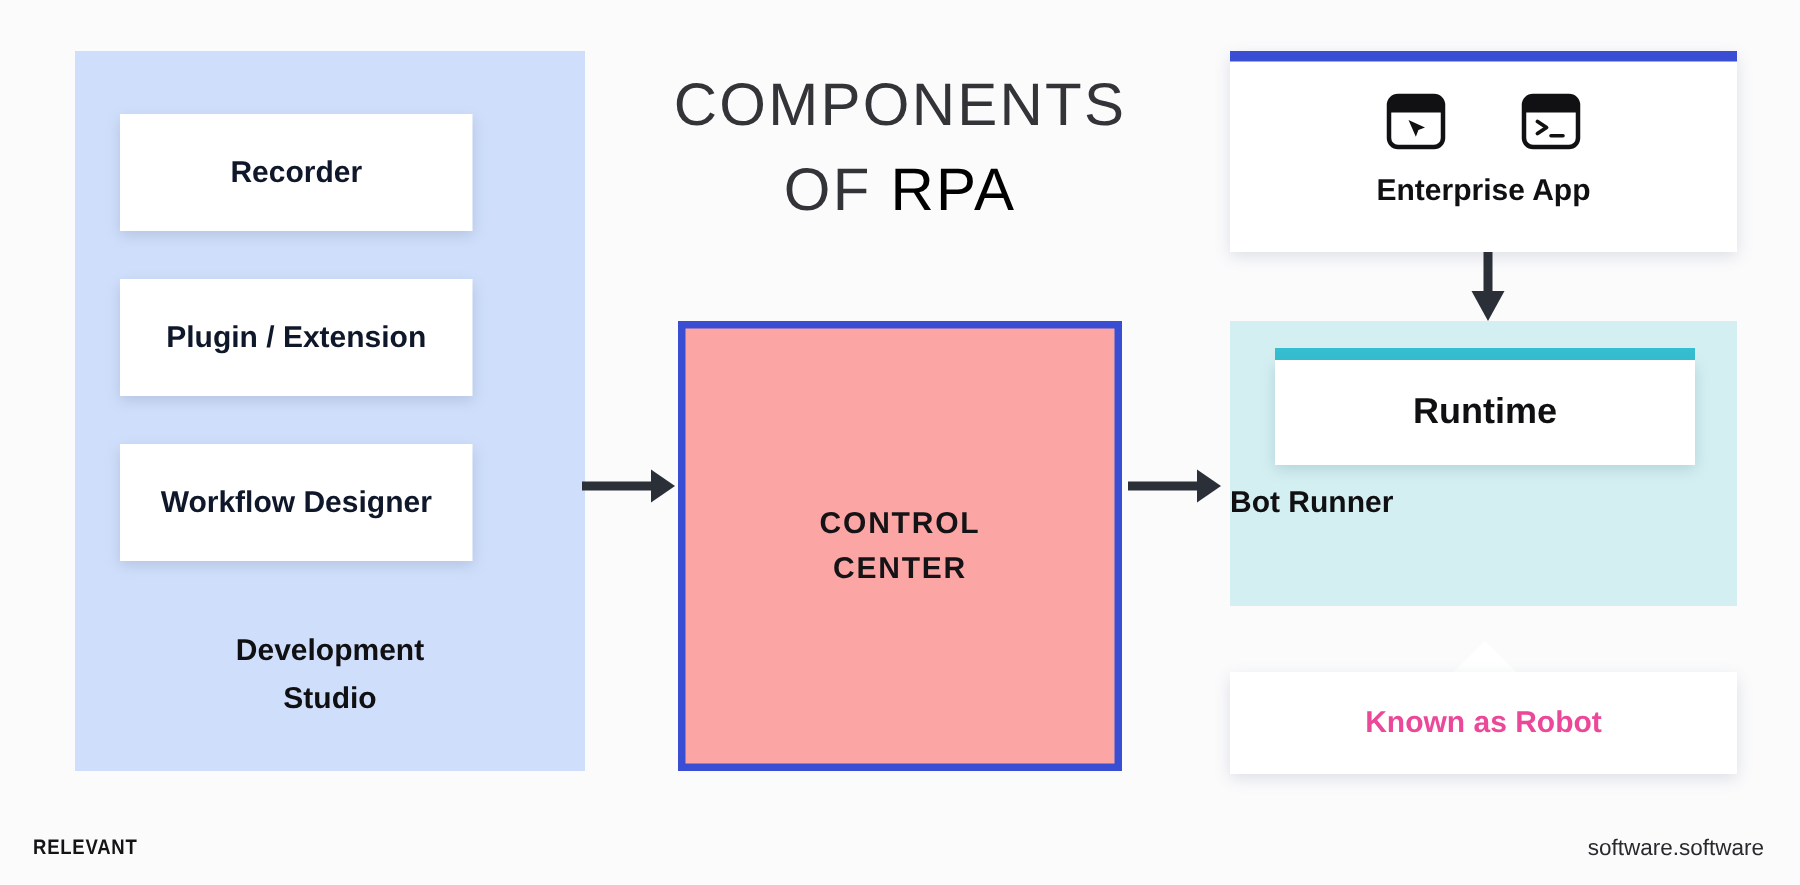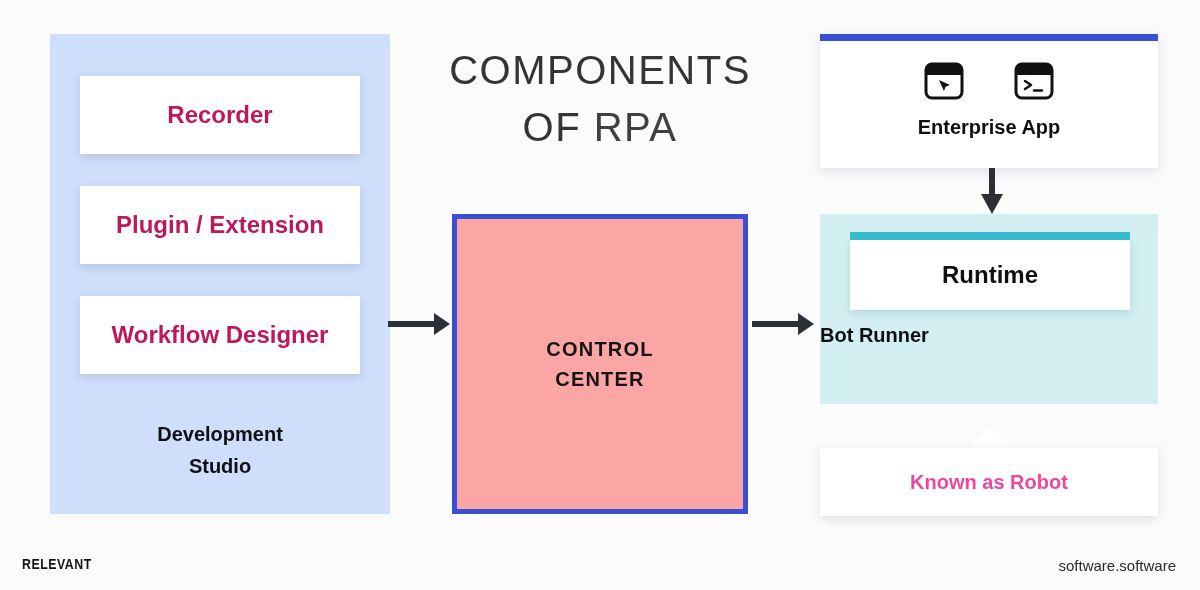--- a/index.html
+++ b/index.html
@@ -14,33 +14,33 @@
   #stage{position:absolute;inset:0;}
 
   
   .title{
     position:absolute;left:400px;top:42px;width:400px;
     text-align:center;
     font-size:40px;font-weight:normal;letter-spacing:1.5px;
     line-height:1.42;
     color:#333438;
   }
-  .title .accent{color:#404040;}
+  .title .accent{color:#000000;}
 
   
   .dev-panel{
     position:absolute;left:50px;top:34px;width:340px;height:480px;
     background:#cfdffb;
   }
   .dev-box{
-    position:absolute;left:80px;width:280px;height:78px;
+    position:absolute;left:80px;width:235px;height:78px;
     background:#ffffff;
     box-shadow:0 3px 9px rgba(80,95,130,.22);
     display:flex;align-items:center;justify-content:center;
-    font-size:24px;font-weight:bold;color:#be185d;
+    font-size:20px;font-weight:bold;color:#0f172a;
   }
   .dev-box.b1{top:76px;}
   .dev-box.b2{top:186px;}
   .dev-box.b3{top:296px;}
   .dev-caption{
     position:absolute;left:50px;top:418px;width:340px;
     text-align:center;font-size:20px;font-weight:bold;line-height:1.6;
     color:#101013;
   }
 

